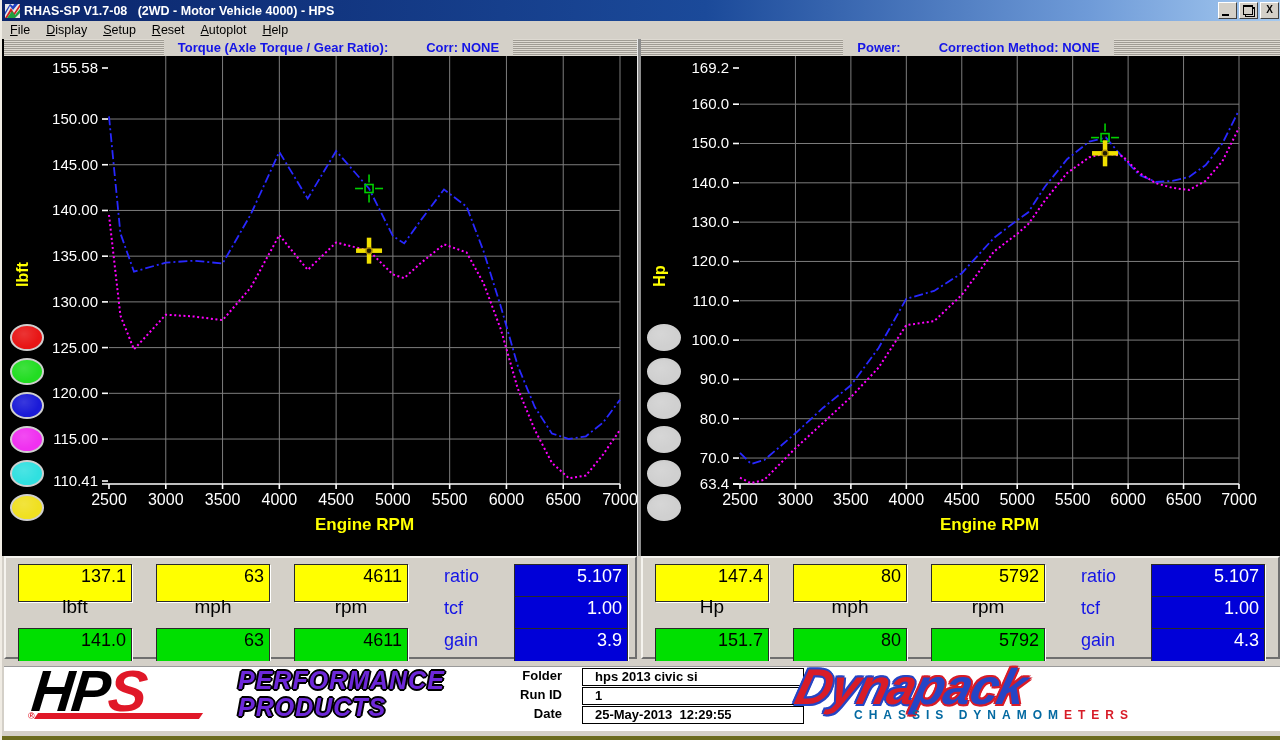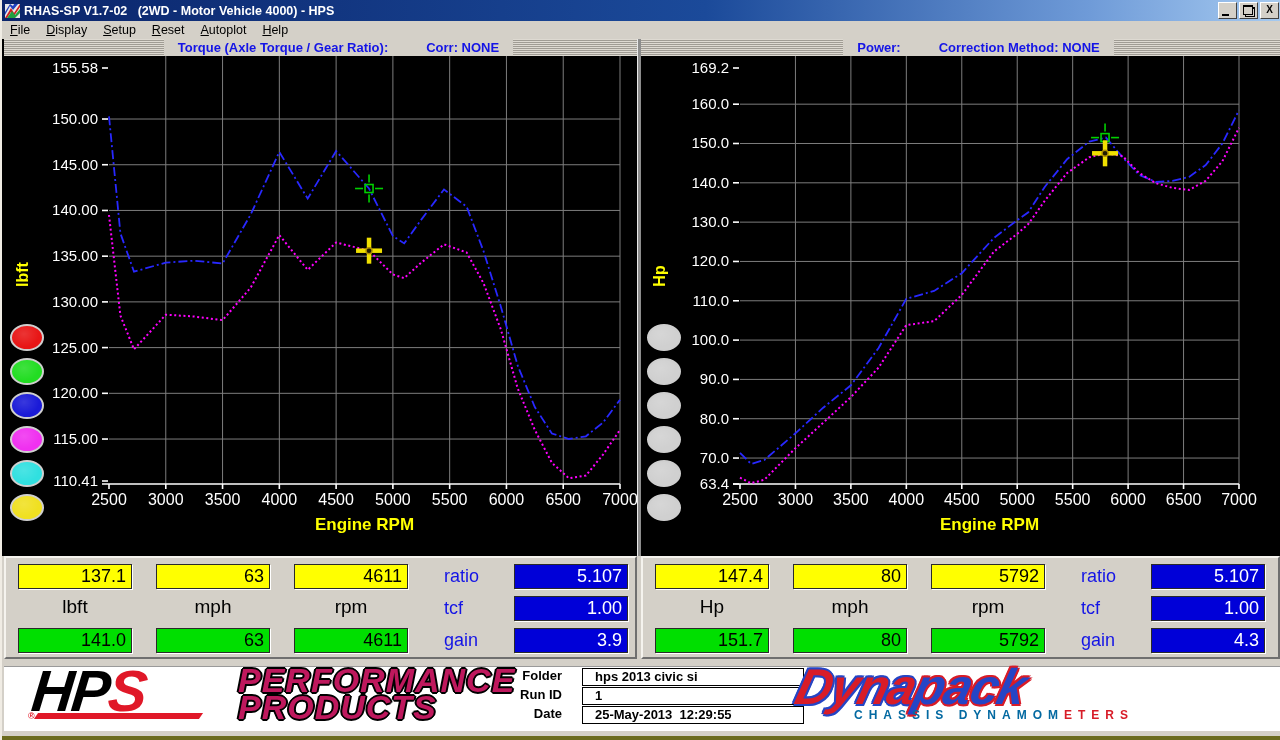--- a/index.html
+++ b/index.html
@@ -36,41 +36,41 @@
   .panel-header-text .gap{display:inline-block;width:38px;}
   .plot-svg{position:absolute;left:0;top:0;}
   .oval-btn{position:absolute;left:6px;width:34px;height:27px;border-radius:50%;
     border:2px solid #cfcfcf;box-shadow:0 1px 2px #000;box-sizing:border-box;}
   
   .readouts{position:absolute;left:0;top:556px;width:1280px;height:105px;background:#d4d0c8;}
   .ro-half{position:absolute;top:0;height:103px;background:#d4d0c8;
     border:2px solid;border-color:#f5f3ee #6f6f6f #6f6f6f #f5f3ee;box-sizing:border-box;}
   #ro-left{left:2px;width:633px;}
   #ro-right{left:639px;width:639px;}
-  .rbox{position:absolute;width:114px;height:25px;border:1px solid #2a2a2a;box-shadow:1px 1px 0 #ffffff;
+  .rbox{position:absolute;width:114px;height:38px;border:1px solid #2a2a2a;box-shadow:1px 1px 0 #ffffff;
         box-sizing:border-box;font-size:18px;color:#000;text-align:right;padding:1px 5px;line-height:21px;}
   .rbox.yellow{background:#ffff00;}
   .rbox.green{background:#00df00;}
   .rbox.blue{background:#0000d8;color:#ffffff;}
   .runit{position:absolute;width:114px;text-align:center;font-size:19px;color:#000;}
   .rlbl{position:absolute;left:438px;font-size:18px;color:#1414e6;}
   .c1{left:12px;} .c2{left:150px;} .c3{left:288px;} .cb{left:508px;}
   .r1{top:6px;} .r2{top:38px;} .r3{top:70px;} .rl1{top:8px;} .rl2{top:40px;} .rl3{top:72px;}
   
   .footer{position:absolute;left:0;top:661px;width:1280px;height:79px;background:#d4d0c8;}
   .footer-white{position:absolute;left:2px;top:5px;width:1276px;height:64px;background:#ffffff;
     border-top:1px solid #9a9a9a;}
   .bottom-strip{position:absolute;left:0;bottom:0;width:1280px;height:4px;background:#6b6b1f;}
   .hps{position:absolute;left:30px;top:2px;font-style:italic;font-weight:bold;
        font-size:58px;letter-spacing:-2px;transform:skewX(-6deg);line-height:56px;color:#000;}
   .hps .s-red{color:#e01828;}
   .hps-bar{position:absolute;left:34px;top:52px;width:165px;height:6px;background:#e01828;transform:skewX(-35deg);}
   .hps-reg{position:absolute;left:26px;top:50px;font-size:9px;color:#e01828;font-weight:bold;}
-  .perf{position:absolute;left:236px;top:6px;font-style:italic;font-weight:bold;font-size:34px;
-    color:#be185d;letter-spacing:1px;line-height:27px;
+  .perf{position:absolute;left:236px;top:6px;font-style:italic;font-weight:bold;font-size:25px;
+    color:#6d28d9;letter-spacing:1px;line-height:27px;
     text-shadow:-2px 0 0 #000,2px 0 0 #000,0 -2px 0 #000,0 2px 0 #000,-1px -1px 0 #000,1px 1px 0 #000,-1px 1px 0 #000,1px -1px 0 #000;}
   .fields{position:absolute;left:498px;top:7px;font-size:13px;color:#000;}
   .frow{position:relative;height:19px;}
   .flabel{display:inline-block;width:62px;text-align:right;font-weight:bold;margin-right:20px;}
   .fbox{display:inline-block;width:196px;height:16px;background:#fff;border:1px solid #000;
         font-size:13px;font-weight:bold;padding:0 12px;vertical-align:middle;white-space:pre;line-height:15px;}
   .dynapack{position:absolute;left:795px;top:0px;font-style:italic;font-weight:bold;
     font-size:50px;letter-spacing:-1px;transform:skewX(-14deg);line-height:52px;}
   .dyna-red{color:#d81c28;text-shadow:-2px 0 0 #2545c5,2px 0 0 #2545c5,0 -2px 0 #2545c5,0 2px 0 #2545c5,2px 2px 0 #2545c5,-2px -2px 0 #2545c5;}
   .dyna-blue{color:#2545c5;text-shadow:-2px 0 0 #d81c28,2px 0 0 #d81c28,0 -2px 0 #d81c28,0 2px 0 #d81c28,2px 2px 0 #d81c28,-2px -2px 0 #d81c28;}
@@ -82,21 +82,21 @@
 
 <div id="window">
 
   <div class="titlebar">
     <svg class="app-icon" viewBox="0 0 15 14">
       <rect x="0" y="0" width="15" height="14" fill="#e8e8e8"></rect>
       <path d="M0 14 L6 4 L9 9 L15 0 L15 3 L9 12 L6 8 L2 14 Z" fill="#d02020"></path>
       <path d="M0 11 L5 2 L8 6 L13 0 L9 0 L8 2 L5 0 L0 8 Z" fill="#2040c0"></path>
       <path d="M2 14 L7 7 L10 11 L15 5 L15 9 L10 14 Z" fill="#20a040"></path>
     </svg>
-    <span class="title-text">RHAS-SP V1.7-02   (2WD - Motor Vehicle 4000) - HPS</span>
+    <span class="title-text">RHAS-SP V1.7-08   (2WD - Motor Vehicle 4000) - HPS</span>
     <div class="win-btns">
       <div class="wbtn">
           <div class="glyph-min"></div>
         </div>
       <div class="wbtn">
           <div class="glyph-rest2"></div>
           <div class="glyph-rest1"></div>
         </div>
       <div class="wbtn"><span>X</span></div>
     </div>

